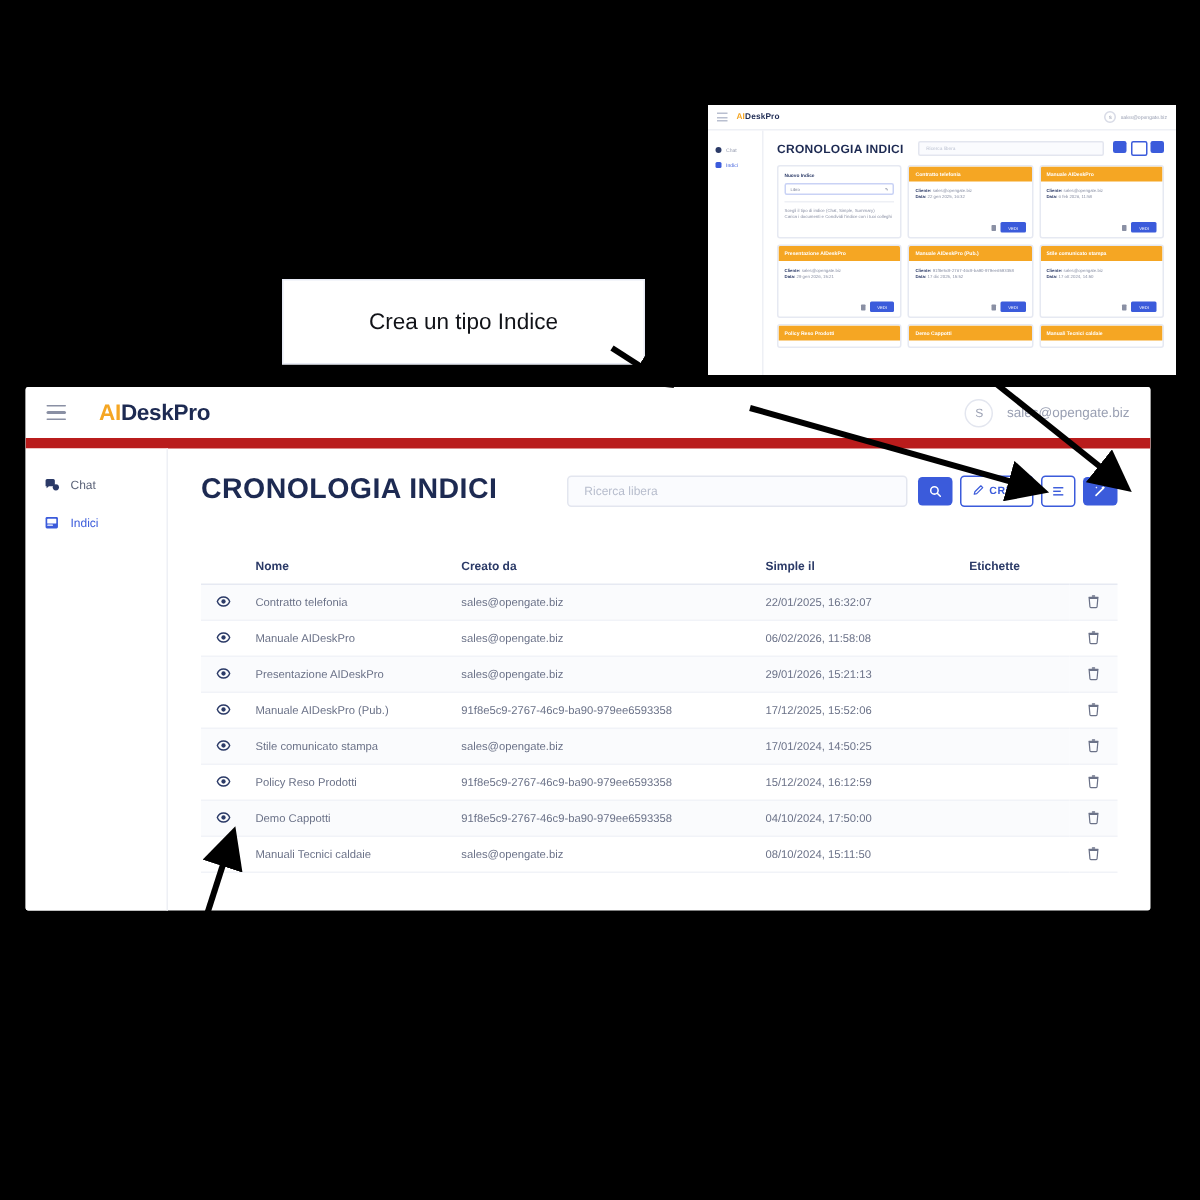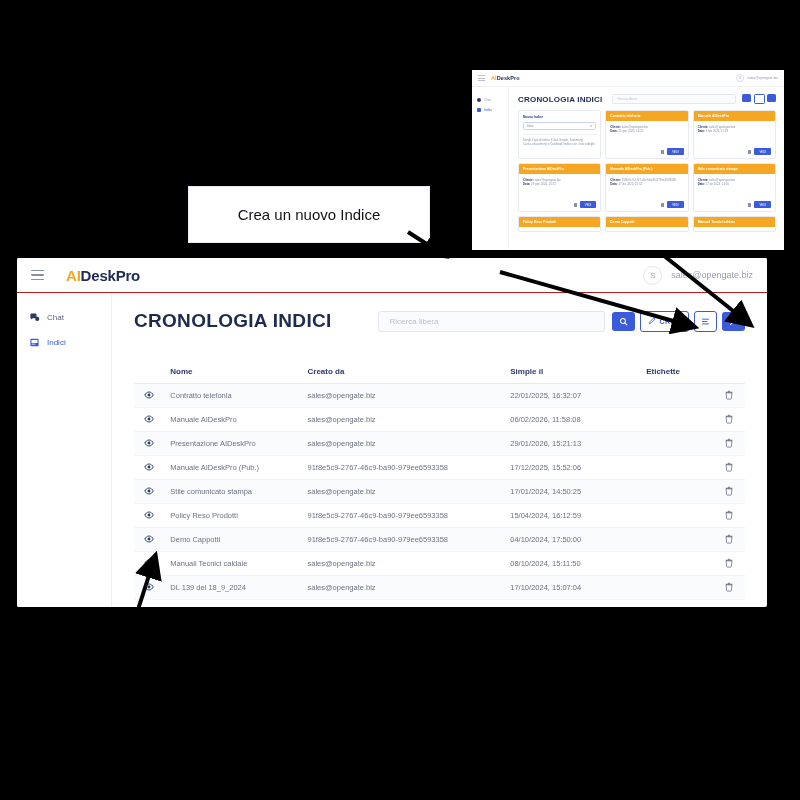--- a/index.html
+++ b/index.html
@@ -68,21 +68,21 @@
   }
   .inset-hr{height:.5px;background:#eef0f5;margin:4px 0 3px;}
 
   
   .win{
     position:absolute;left:17px;top:258px;width:750px;height:349px;
     background:#ffffff;border-radius:2px;overflow:hidden;
     box-shadow:0 2px 10px rgba(0,0,0,.30);
   }
   .topbar{
-    height:34px;background:#ffffff;border-bottom:1px solid #b91c1c;
+    height:34px;background:#ffffff;border-bottom:7px solid #b91c1c;
     display:flex;align-items:center;padding:0 14px;
   }
   .burger{display:flex;flex-direction:column;gap:3px;cursor:pointer;}
   .burger i{display:block;width:13px;height:1.6px;background:#8a90a4;border-radius:1px;}
   .logo{margin-left:22px;font-size:15px;font-weight:bold;letter-spacing:-.2px;}
   .logo .ai{color:#f5a623;}
   .logo .dp{color:#1d2a52;}
   .topright{margin-left:auto;display:flex;align-items:center;gap:9px;}
   .avatar{
     width:17px;height:17px;border-radius:50%;border:1px solid #e3e6ef;background:#fff;
@@ -469,21 +469,21 @@
               </tr>
               <tr>
                 <td class="c-act"><span class="eye">
                     <svg width="10" height="10" viewBox="0 0 16 16">
                       <path d="M8 3.2c3.1 0 5.6 2.2 6.6 4.8-1 2.6-3.5 4.8-6.6 4.8S2.4 10.6 1.4 8C2.4 5.4 4.9 3.2 8 3.2z" fill="none" stroke="#2b3a67" stroke-width="1.5"></path>
                       <circle cx="8" cy="8" r="2.3" fill="#2b3a67"></circle>
                     </svg>
                   </span></td>
                 <td class="c-name">Policy Reso Prodotti</td>
                 <td class="c-by">91f8e5c9-2767-46c9-ba90-979ee6593358</td>
-                <td class="c-on">15/04/2024, 16:12:59</td>
+                <td class="c-on">15/12/2024, 16:12:59</td>
                 <td class="c-tag"></td>
                 <td class="c-del"><span class="trash">
                     <svg width="10" height="10" viewBox="0 0 16 16">
                       <path d="M3.4 4.6h9.2l-.8 9a1 1 0 0 1-1 .9H5.2a1 1 0 0 1-1-.9z" fill="none" stroke="#6b7288" stroke-width="1.3"></path>
                       <rect x="2.6" y="2.8" width="10.8" height="1.5" rx=".5" fill="#6b7288"></rect>
                       <rect x="6.2" y="1.3" width="3.6" height="1.6" rx=".5" fill="#6b7288"></rect>
                     </svg>
                   </span></td>
               </tr>
               <tr>
@@ -517,48 +517,29 @@
                 <td class="c-on">08/10/2024, 15:11:50</td>
                 <td class="c-tag"></td>
                 <td class="c-del"><span class="trash">
                     <svg width="10" height="10" viewBox="0 0 16 16">
                       <path d="M3.4 4.6h9.2l-.8 9a1 1 0 0 1-1 .9H5.2a1 1 0 0 1-1-.9z" fill="none" stroke="#6b7288" stroke-width="1.3"></path>
                       <rect x="2.6" y="2.8" width="10.8" height="1.5" rx=".5" fill="#6b7288"></rect>
                       <rect x="6.2" y="1.3" width="3.6" height="1.6" rx=".5" fill="#6b7288"></rect>
                     </svg>
                   </span></td>
               </tr>
-              <tr>
-                <td class="c-act"><span class="eye">
-                    <svg width="10" height="10" viewBox="0 0 16 16">
-                      <path d="M8 3.2c3.1 0 5.6 2.2 6.6 4.8-1 2.6-3.5 4.8-6.6 4.8S2.4 10.6 1.4 8C2.4 5.4 4.9 3.2 8 3.2z" fill="none" stroke="#2b3a67" stroke-width="1.5"></path>
-                      <circle cx="8" cy="8" r="2.3" fill="#2b3a67"></circle>
-                    </svg>
-                  </span></td>
-                <td class="c-name">DL 139 del 18_9_2024</td>
-                <td class="c-by">sales@opengate.biz</td>
-                <td class="c-on">17/10/2024, 15:07:04</td>
-                <td class="c-tag"></td>
-                <td class="c-del"><span class="trash">
-                    <svg width="10" height="10" viewBox="0 0 16 16">
-                      <path d="M3.4 4.6h9.2l-.8 9a1 1 0 0 1-1 .9H5.2a1 1 0 0 1-1-.9z" fill="none" stroke="#6b7288" stroke-width="1.3"></path>
-                      <rect x="2.6" y="2.8" width="10.8" height="1.5" rx=".5" fill="#6b7288"></rect>
-                      <rect x="6.2" y="1.3" width="3.6" height="1.6" rx=".5" fill="#6b7288"></rect>
-                    </svg>
-                  </span></td>
-              </tr>
             </tbody>
         </table>
 
       </div>
     </div>
   </div>
 
   <div class="callout" id="callout-crea">
-    <span>Crea un nuovo Indice</span>
+    <span>Crea un tipo Indice</span>
   </div>
 
   <svg class="arrowsvg" viewBox="0 0 800 800">
     <defs>
       <marker id="ah" markerWidth="7" markerHeight="7" refX="3" refY="3.5" orient="auto">
         <path d="M0,0 L7,3.5 L0,7 z" fill="#000"></path>
       </marker>
     </defs>
     <path d="M408,232 L436,250" stroke="#000" stroke-width="4" fill="none" marker-end="url(#ah)"></path>
     <path d="M500,272 L684,324" stroke="#000" stroke-width="4" fill="none" marker-end="url(#ah)"></path>

